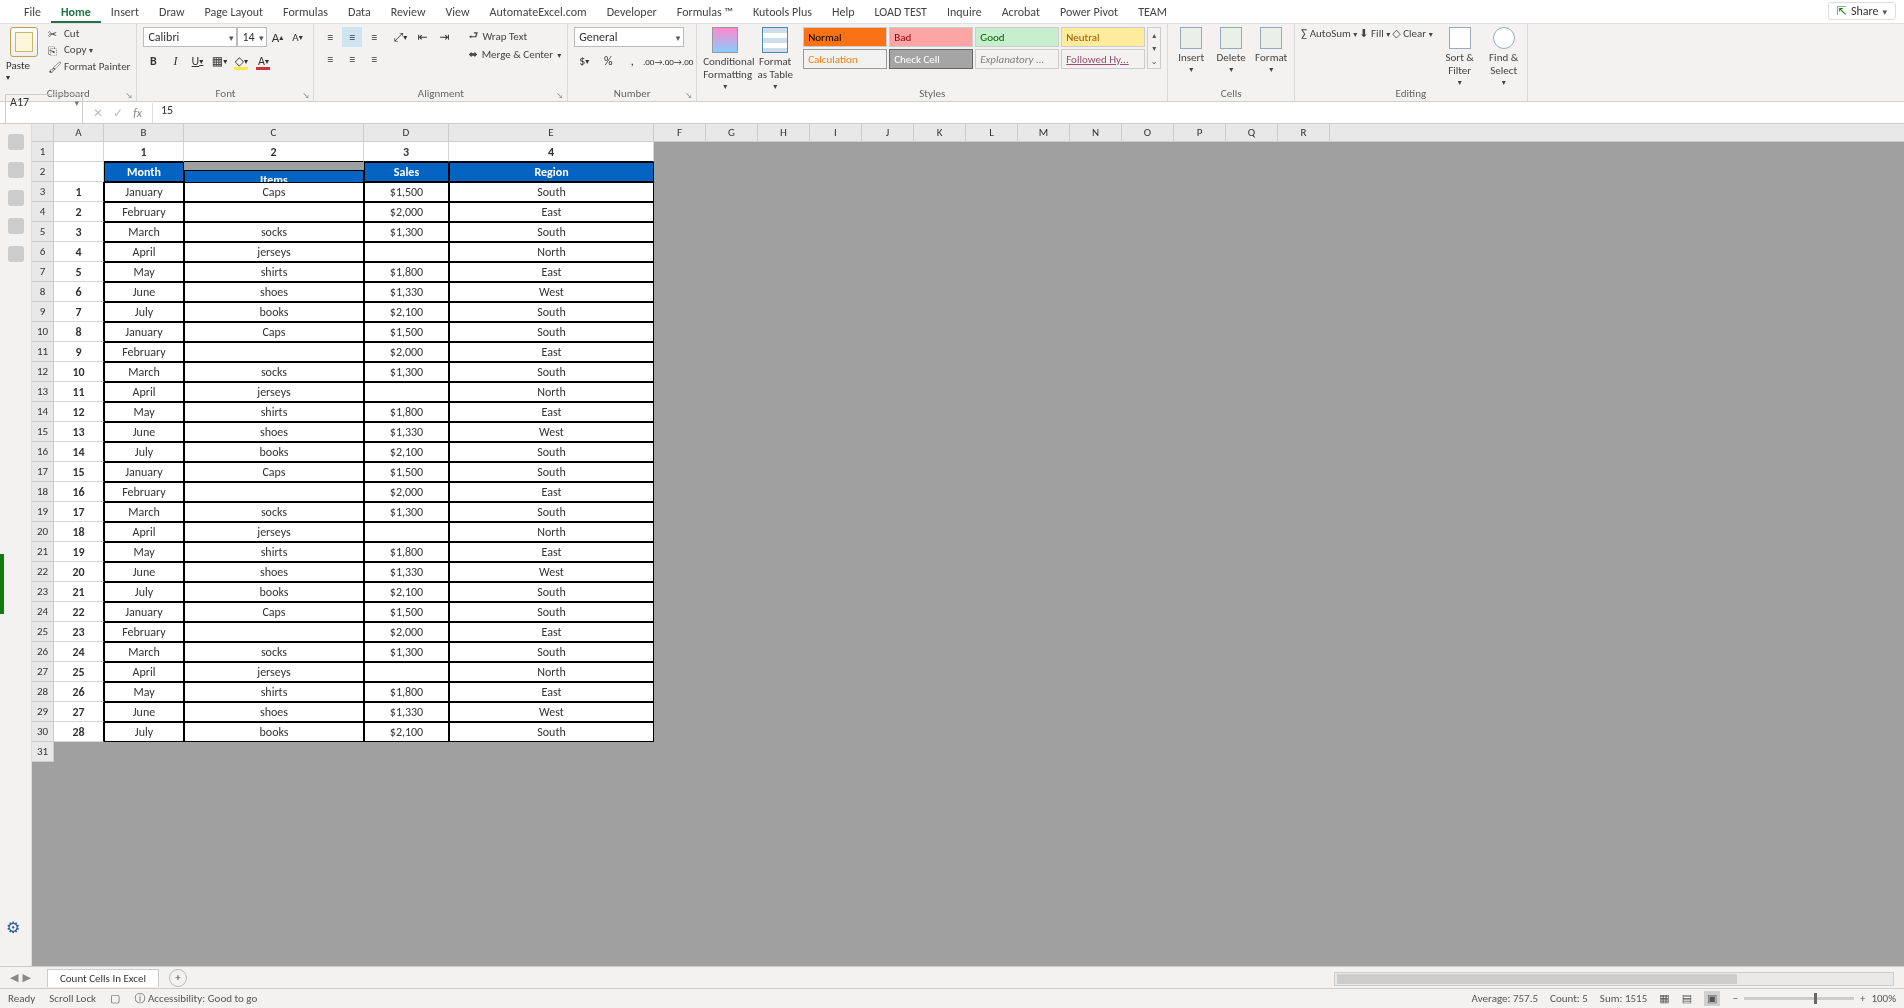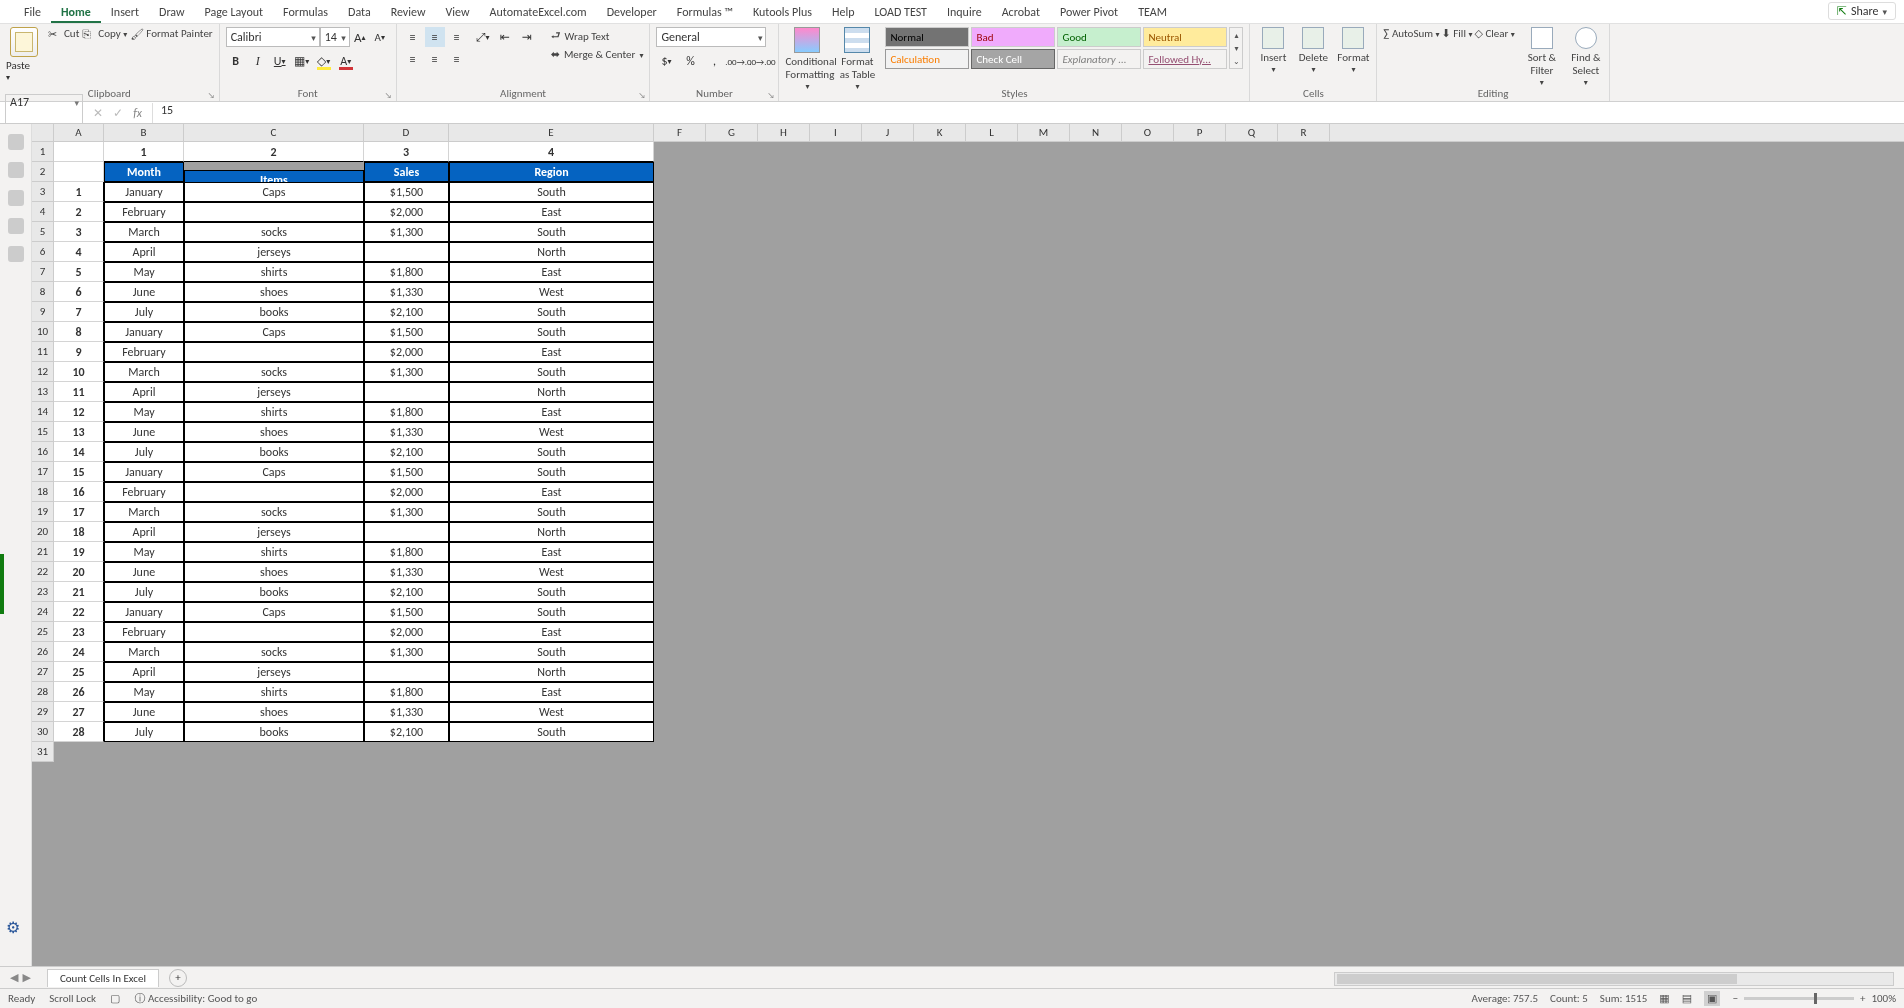--- a/index.html
+++ b/index.html
@@ -15,21 +15,21 @@
 .ribbon { height: 78px; background: #f3f2f1; display: flex; border-bottom: 1px solid #d0d0d0; }
 .group { border-right: 1px solid #d9d9d9; padding: 3px 6px 1px 6px; display: flex; flex-direction: column; justify-content: space-between; }
 .group-body { display: flex; gap: 6px; align-items: flex-start; height: 60px; }
 .group-label { font-size: 11px; color: #666; text-align: center; position: relative; }
 .group-label::after { content: "↘"; font-size: 8px; color: #888; position: absolute; right: -2px; bottom: 0; }
 .no-launch::after { content: ""; }
 
 .paste-big { width: 36px; text-align: left; font-size: 11px; }
 .paste-big .ico { width: 28px; height: 30px; margin: 0 auto 2px; background: linear-gradient(#fff,#eee); border: 1px solid #bfa24a; border-radius: 3px; position: relative; }
 .paste-big .ico::before { content:""; position:absolute; left:4px; top:4px; right:4px; bottom:4px; background:#fdf6d9; border:1px solid #c9b66f; }
-.clip-list { font-size: 11px; display: flex; flex-direction: row; gap: 3px; color:#444; }
+.clip-list { font-size: 11px; display: flex; flex-direction: column; gap: 3px; color:#444; }
 .clip-list div { white-space: nowrap; }
 .clip-list .ico-sm { display:inline-block; width:12px; height:12px; vertical-align:middle; margin-right:4px; }
 
 .font-top { display: flex; align-items: center; }
 .combo { background:#fff; border:1px solid #bbb; height:20px; display:flex; align-items:center; padding:0 14px 0 4px; position:relative; font-size:12px; }
 .combo::after { content:"▾"; position:absolute; right:3px; font-size:9px; color:#555; }
 .font-bottom { display:flex; gap:2px; align-items:center; margin-top:4px; }
 .btn { width:20px; height:20px; display:flex; align-items:center; justify-content:center; font-size:12px; color:#333; }
 .btn.b { font-weight:bold; }
 .btn.i { font-style:italic; font-family:serif; }
@@ -41,22 +41,22 @@
 
 .align-grid { display:grid; grid-template-columns:repeat(3,20px); grid-template-rows:repeat(2,20px); gap:2px; }
 .align-extra { display:flex; flex-direction:column; gap:2px; margin-left:8px; }
 .wrap-item { display:flex; align-items:center; gap:4px; font-size:11px; color:#444; }
 
 .num-top { width:110px; }
 .num-bottom { display:flex; gap:4px; align-items:center; margin-top:4px; }
 
 .styles-grid { display:grid; grid-template-columns:repeat(4,84px); grid-auto-rows:20px; gap:2px; }
 .style-cell { border:1px solid #ccc; font-size:11px; display:flex; align-items:center; padding:0 4px; overflow:hidden; white-space:nowrap; }
-.sc-normal { background:#737373; color:#000; }
-.sc-bad { background:#f0abfc; color:#9c0006; }
+.sc-normal { background:#f97316; color:#000; }
+.sc-bad { background:#fca5a5; color:#9c0006; }
 .sc-good { background:#c6efce; color:#006100; }
 .sc-neutral { background:#ffeb9c; color:#9c5700; }
 .sc-calc { background:#f2f2f2; color:#fa7d00; border-color:#999; }
 .sc-check { background:#a5a5a5; color:#fff; border-color:#666; }
 .sc-expl { color:#7f7f7f; font-style:italic; }
 .sc-hyper { color:#954f72; text-decoration:underline; }
 .styles-drop { width:14px; display:flex; flex-direction:column; justify-content:space-around; border:1px solid #ccc; margin-left:2px; font-size:8px; text-align:center; color:#555; }
 
 .cells-body .cbtn, .edit-body .cbtn { width:34px; text-align:center; font-size:11px; color:#444; }
 .cbtn .tico { width:22px; height:22px; margin:0 auto 2px; border:1px solid #9ab; background:#e8f0e8; }

